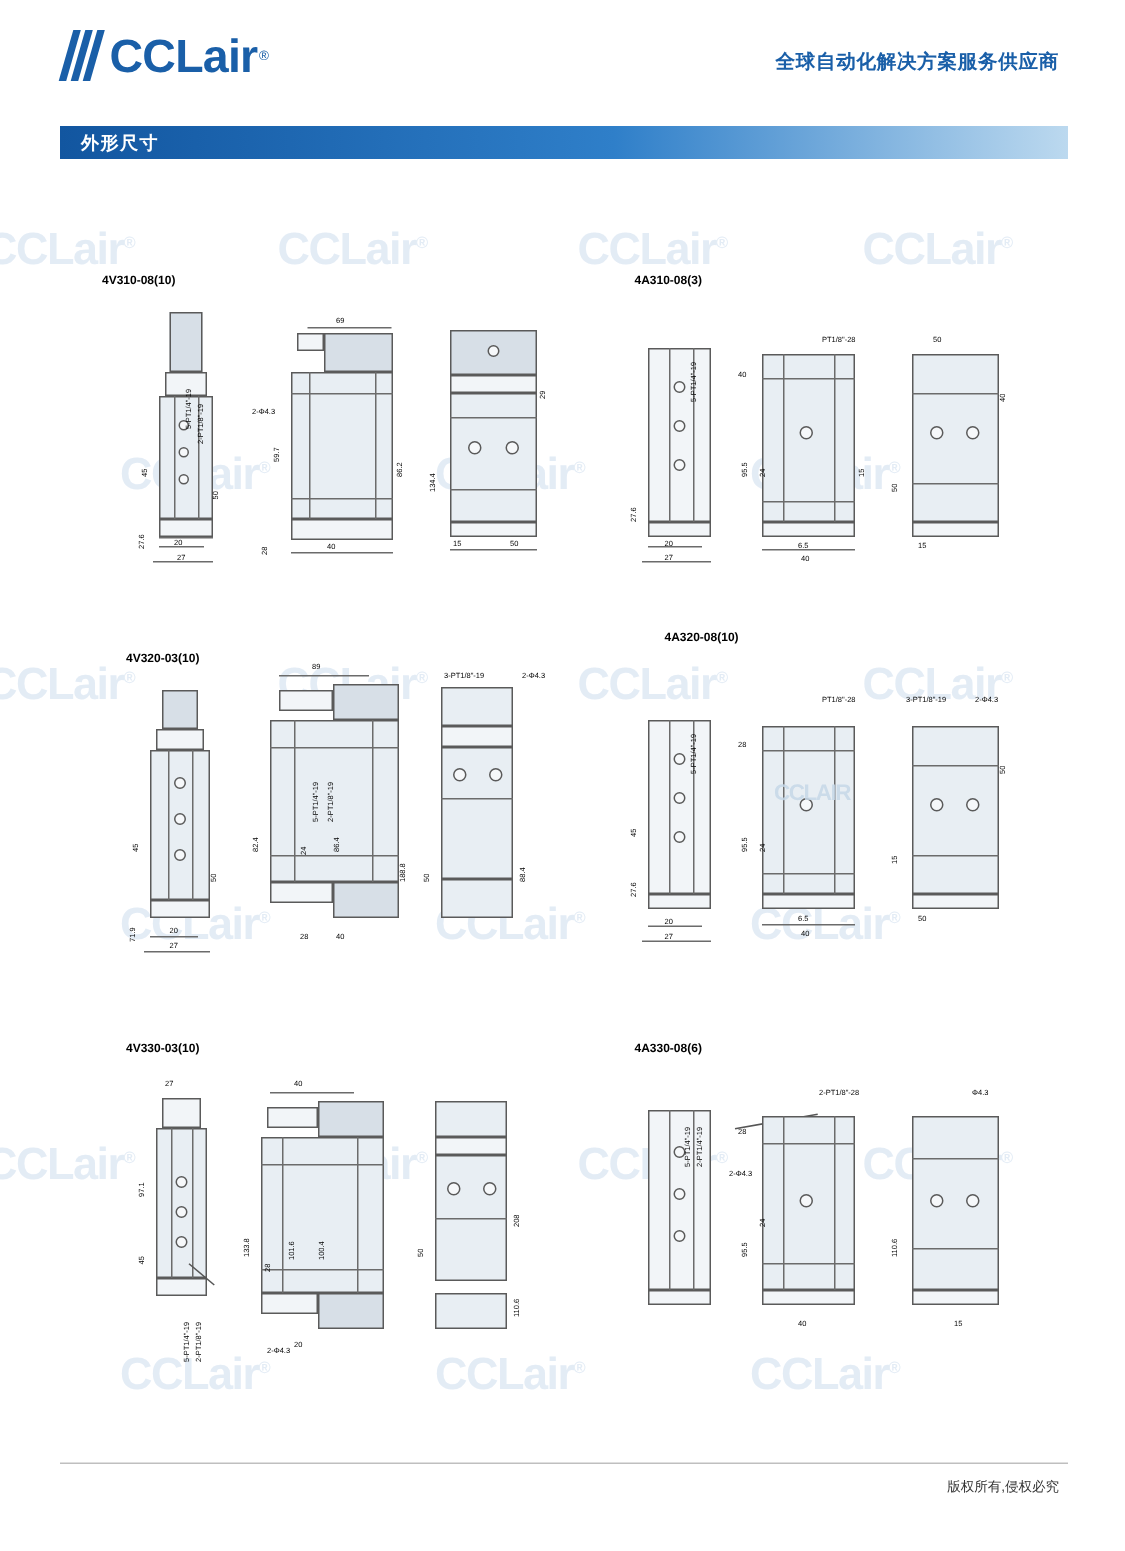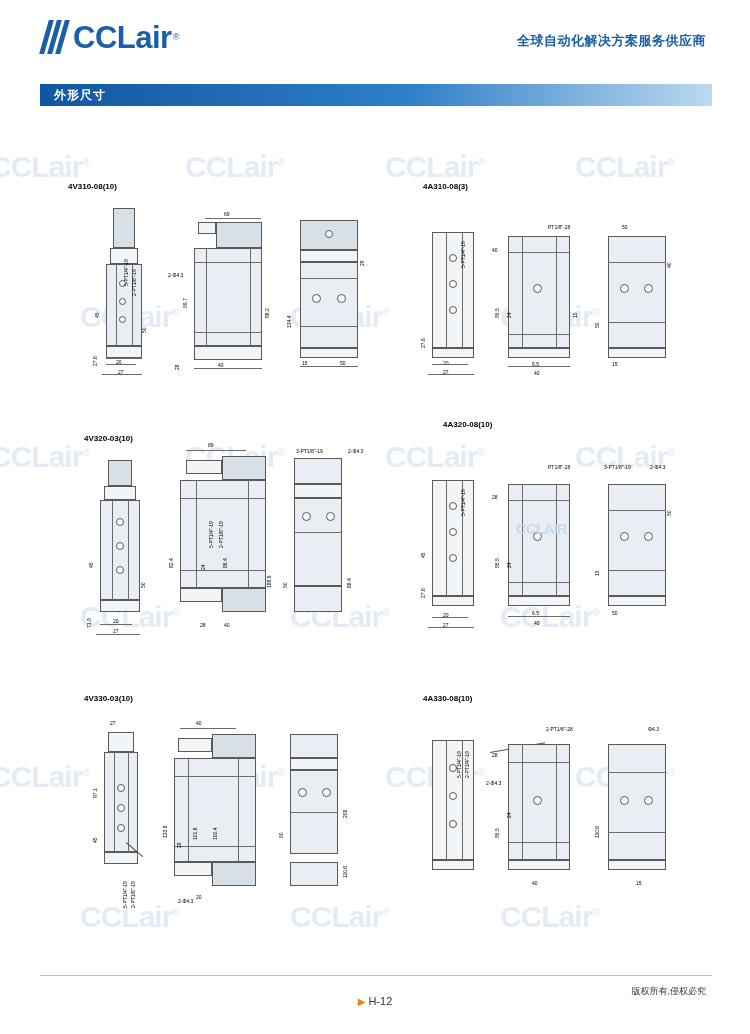--- a/index.html
+++ b/index.html
@@ -509,21 +509,21 @@
     <div class="body-rect" style="left:290px; top:658px; width:48px; height:84px;"></div>
     <div class="circ" style="left:298px; top:676px; width:9px; height:9px;"></div>
     <div class="circ" style="left:322px; top:676px; width:9px; height:9px;"></div>
     <div class="line-h" style="left:290px; top:700px; width:48px;"></div>
     <div class="body-rect" style="left:290px; top:750px; width:48px; height:24px;"></div>
     <div class="dim v" style="left:348px; top:700px;">208</div>
     <div class="dim v" style="left:284px; top:720px;">50</div>
     <div class="dim v" style="left:348px; top:760px;">110.6</div>
   </div>
 
-  <div class="model-label" style="left:423px; top:582px;">4A330-08(10)</div>
+  <div class="model-label" style="left:423px; top:582px;">4A330-08(6)</div>
 
   <div class="dwg">
     <div class="body-rect light" style="left:432px; top:628px; width:42px; height:120px;"></div>
     <div class="line-v" style="left:446px; top:628px; height:120px;"></div>
     <div class="line-v" style="left:462px; top:628px; height:120px;"></div>
     <div class="circ" style="left:449px; top:652px; width:8px; height:8px;"></div>
     <div class="circ" style="left:449px; top:680px; width:8px; height:8px;"></div>
     <div class="circ" style="left:449px; top:708px; width:8px; height:8px;"></div>
     <div class="body-rect light" style="left:432px; top:748px; width:42px; height:10px;"></div>
     <div class="note v" style="left:462px; top:660px;">5-PT1/4"-19</div>
@@ -556,17 +556,14 @@
     <div class="body-rect light" style="left:608px; top:748px; width:58px; height:10px;"></div>
     <div class="note" style="left:648px; top:614px;">Φ4.3</div>
     <div class="dim v" style="left:600px; top:720px;">110.6</div>
     <div class="dim" style="left:636px; top:768px;">15</div>
   </div>
 
 </div>
 
 <div class="footer">
   <div class="footer-line"></div>
-  <div class="page-num">
-    <span class="page-arrow">▶</span><span>H-12</span>
-  </div>
   <div class="copyright">版权所有,侵权必究</div>
 </div>
 
 </body></html>

